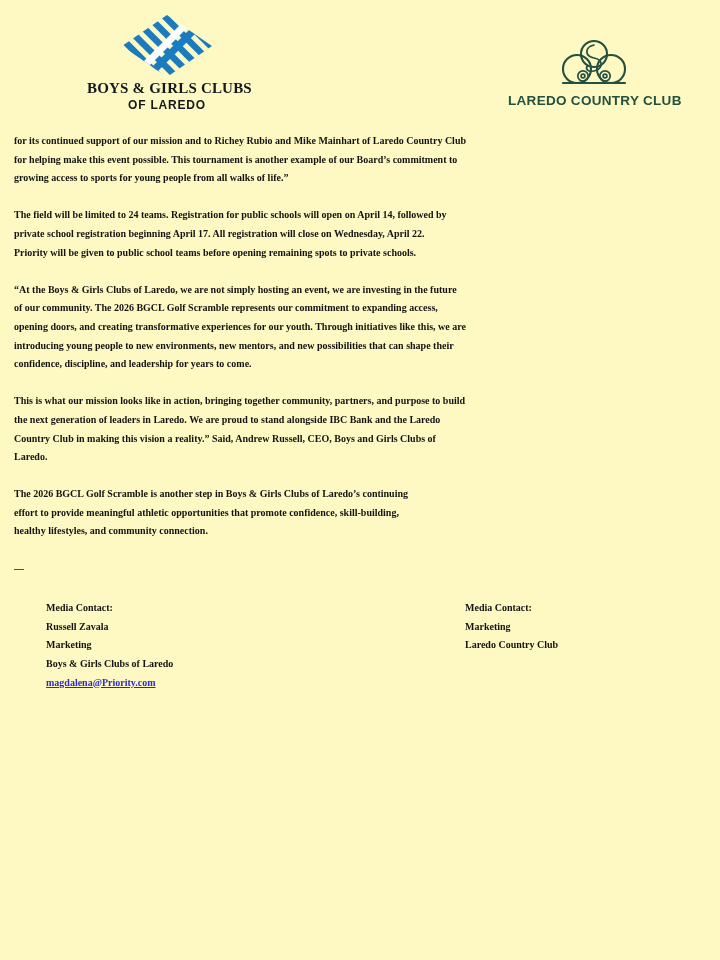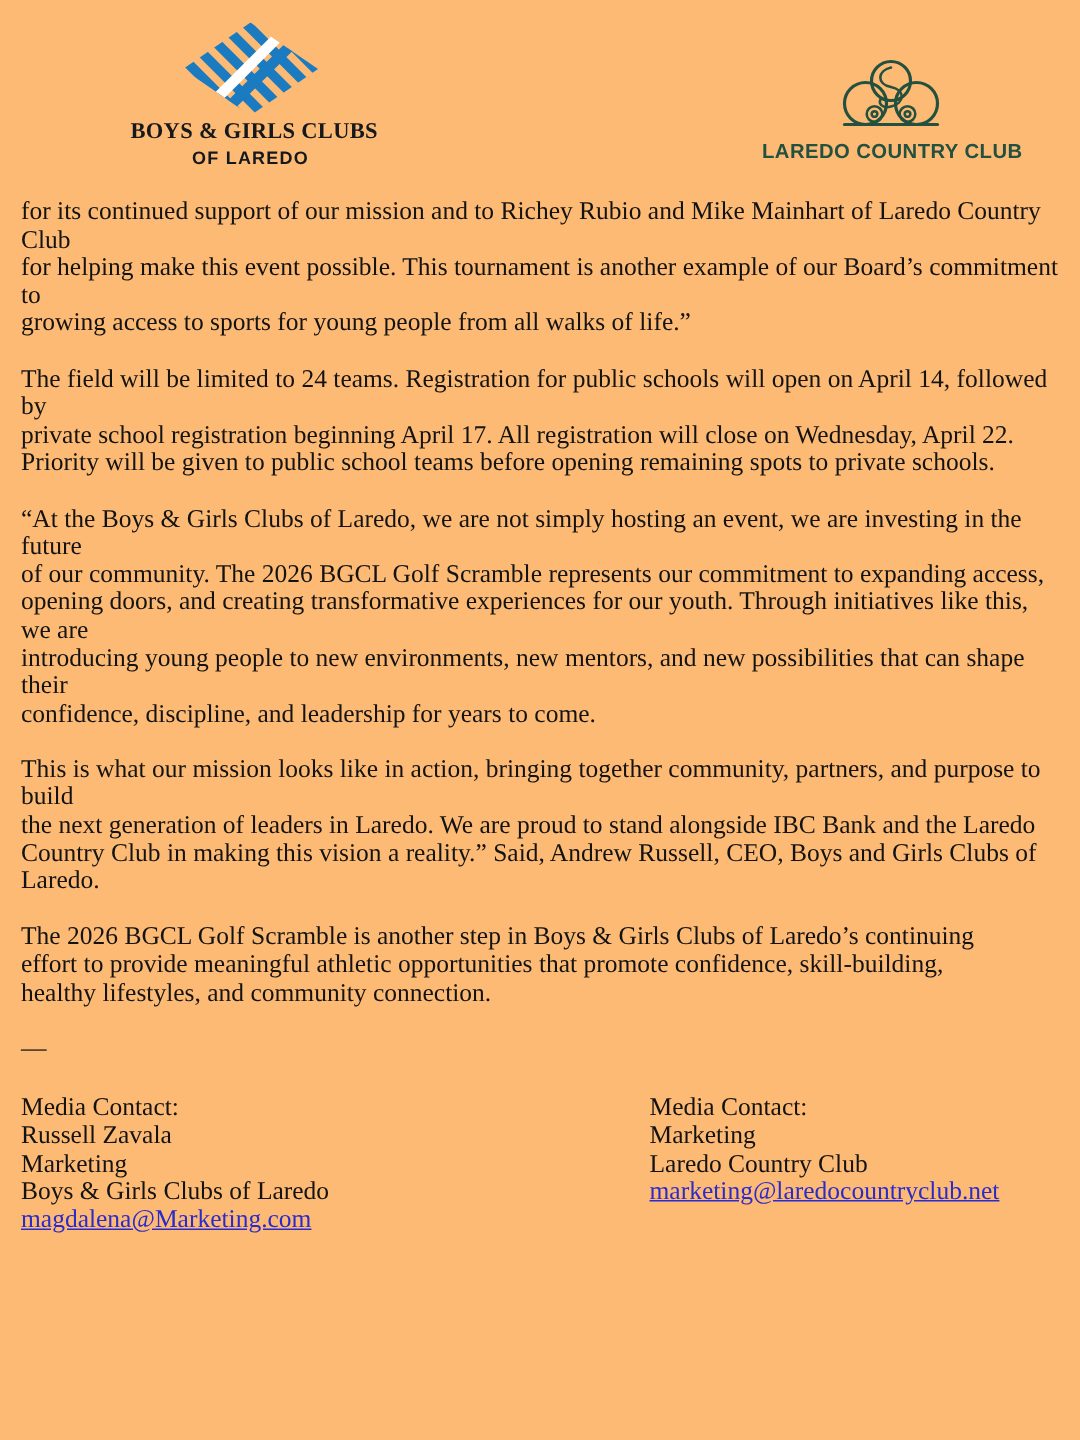--- a/index.html
+++ b/index.html
@@ -3,21 +3,21 @@
 <meta charset="utf-8">
 <style>
   html, body { margin: 0; padding: 0; }
   body {
     width: 720px; height: 960px;
     background: #ffffff;
     font-family: "Liberation Serif", "DejaVu Serif", serif;
     color: var(--text-color, #131313);
     overflow: hidden;
   }
-  .page { position: relative; width: 720px; height: 960px; background: #fdba74; }
+  .page { position: relative; width: 720px; height: 960px; background: #fef9c3; }
 
   
   .letterhead { position: relative; height: 132px; }
   .logo { position: absolute; text-align: center; }
   .logo-bgc { left: 87px; top: 14px; width: 160px; }
   .logo-bgc svg { display: block; margin: 0 auto 2px; }
   .bgc-name {
     font-family: "Liberation Serif", serif;
     font-weight: bold; font-size: 15px; letter-spacing: 0.2px;
     color: #15181c; white-space: nowrap;
@@ -33,32 +33,33 @@
     font-family: "Liberation Sans", sans-serif;
     font-weight: bold; font-size: 13.5px; letter-spacing: 0.3px;
     color: var(--lcc-green, #23503F); white-space: nowrap;
   }
   .bgc-fill { fill: var(--bgc-blue, #1B7BC0); }
   .lcc-stroke { stroke: var(--lcc-green, #23503F); fill: none; }
 
   
   .content {
     padding: 0 14px;
-    font-size: 17px; line-height: 18.6px;
+    font-size: 10px; line-height: 18.6px; font-weight: bold;
   }
   .content p {
     margin: 0 0 18.6px;
     white-space: pre-line;
   }
   .separator { margin-bottom: 21px !important; }
 
   
   .contacts {
     display: grid;
     grid-template-columns: 419px 1fr;
+    margin-left: 32px;
   }
   .contact div { white-space: nowrap; }
   .contact a.email {
     color: var(--link-blue, #2B2BCC);
     text-decoration: underline;
     cursor: pointer;
   }
 </style>
 </head>
 <body>
@@ -140,24 +141,23 @@
 effort to provide meaningful athletic opportunities that promote confidence, skill-building,
 healthy lifestyles, and community connection.</p>
     <p class="separator">—</p>
 
     <div class="contacts">
       <div class="contact">
         <div>Media Contact:</div>
         <div>Russell Zavala</div>
         <div>Marketing</div>
         <div>Boys &amp; Girls Clubs of Laredo</div>
-        <a class="email" href="#">magdalena@Marketing.com</a>
+        <a class="email" href="#">magdalena@Priority.com</a>
       </div>
       <div class="contact">
         <div>Media Contact:</div>
         <div>Marketing</div>
         <div>Laredo Country Club</div>
-        <a class="email" href="#">marketing@laredocountryclub.net</a>
       </div>
     </div>
   </main>
 
 </div>
 
 </body></html>

